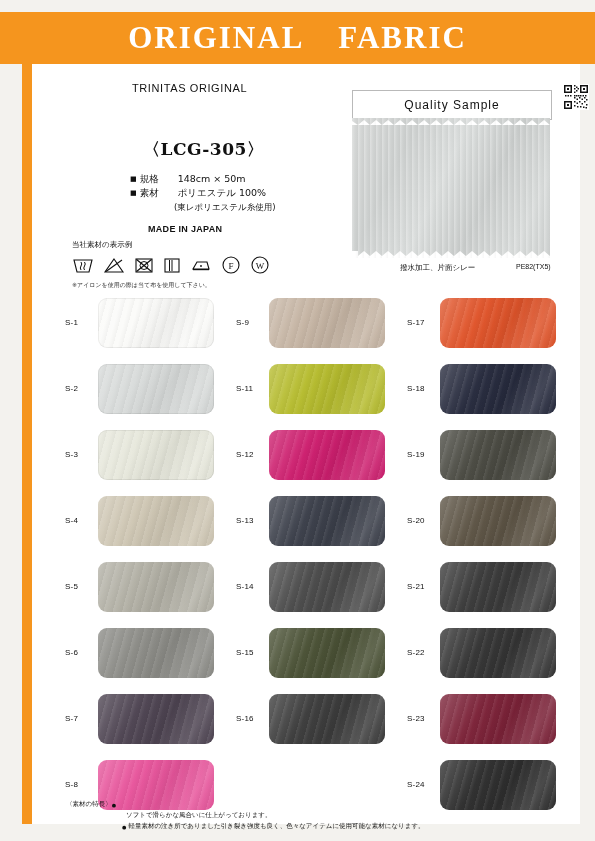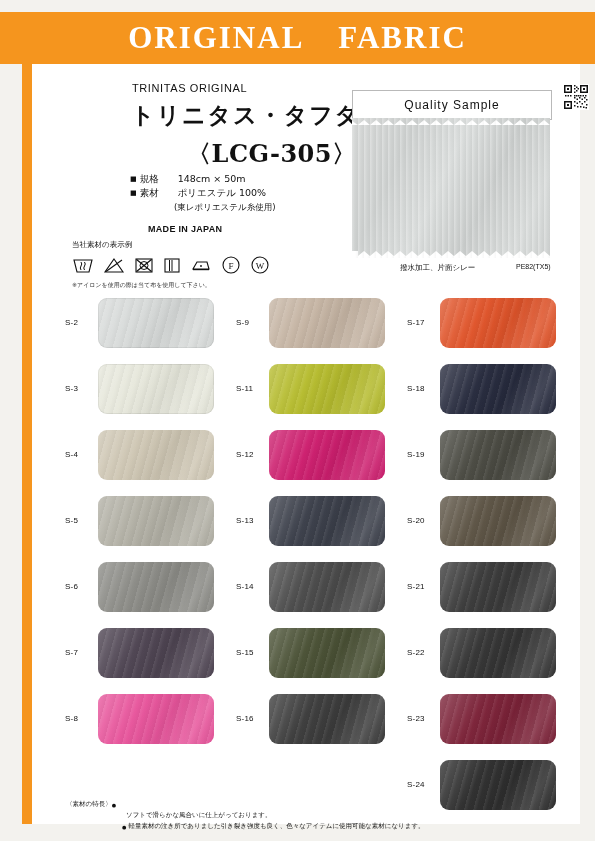--- a/index.html
+++ b/index.html
@@ -54,23 +54,22 @@
     font-size:11px;letter-spacing:0.6px;color:#111;
     font-family:"Liberation Sans", sans-serif;
   }
   .jp-name{
     position:absolute;left:131px;top:100px;
     font-size:23px;font-weight:bold;color:#111;letter-spacing:2px;
     font-family:"DejaVu Sans", sans-serif;
   }
   .code{
     position:absolute;left:143px;top:138px;
-    font-size:24px;font-weight:bold;color:#111;letter-spacing:0.5px;
+    font-size:17px;font-weight:bold;color:#111;letter-spacing:0.5px;
     font-family:"DejaVu Serif", serif;
-    margin-left:44px;
   }
 
   .spec-list{
     position:absolute;left:130px;top:172px;width:220px;
     font-size:9.5px;color:#111;line-height:14px;
     font-family:"DejaVu Sans", sans-serif;
   }
   .spec-row{display:flex;align-items:flex-start;}
   .spec-bullet{margin-right:3px;font-size:7px;line-height:14px;}
   .spec-label{width:38px;display:inline-block;}
@@ -223,21 +222,20 @@
         <rect x="11" y="21" width="1.5" height="1.5"></rect>
           <rect x="14" y="22" width="1.5" height="1.5"></rect>
           <rect x="17" y="22" width="1.5" height="1.5"></rect>
         <rect x="20" y="22.5" width="1.5" height="1.5"></rect>
           <rect x="22.5" y="23" width="1.5" height="1.5"></rect>
       </g>
     </svg>
   </div>
 
   <div class="eng-name">TRINITAS ORIGINAL</div>
-  <div class="jp-name">トリニタス・タフタ</div>
   <div class="code">〈LCG-305〉</div>
 
   <div class="spec-list">
     <div class="spec-row">
       <span class="spec-bullet">■</span>
       <span class="spec-label">規格</span>
       <span>148cm × 50m</span>
     </div>
     <div class="spec-row">
       <span class="spec-bullet">■</span>
@@ -311,20 +309,27 @@
       <polygon points="0,0 6,0 6,5 12,0 18,5 24,0 30,5 36,0 42,5 48,0 54,5 60,0 66,5 72,0 78,5 84,0 90,5 96,0 102,5 108,0 114,5 120,0 126,5 132,0 138,5 144,0 150,5 156,0 162,5 168,0 174,5 180,0 186,5 192,0 198,5 198,7 0,7" fill="#ffffff"></polygon>
     </svg>
   </div>
   <div class="finish-note">撥水加工、片面シレー</div>
   <div class="pe-code">PE82(TX5)</div>
 
   <div class="grid">
 
     <div class="grid-col col1">
       <div class="cell">
+        <span class="cell-label">S-1</span>
+        <span class="chip light" id="c1-0" style="background: rgb(251, 251, 249);">
+            <span class="sheen"></span>
+            <span class="sheen2"></span>
+          </span>
+      </div>
+      <div class="cell">
         <span class="cell-label">S-2</span>
         <span class="chip light" id="c1-1" style="background: rgb(216, 219, 218);">
             <span class="sheen"></span>
             <span class="sheen2"></span>
           </span>
       </div>
       <div class="cell">
         <span class="cell-label">S-3</span>
         <span class="chip light" id="c1-2" style="background: rgb(231, 232, 220);">
             <span class="sheen"></span>

